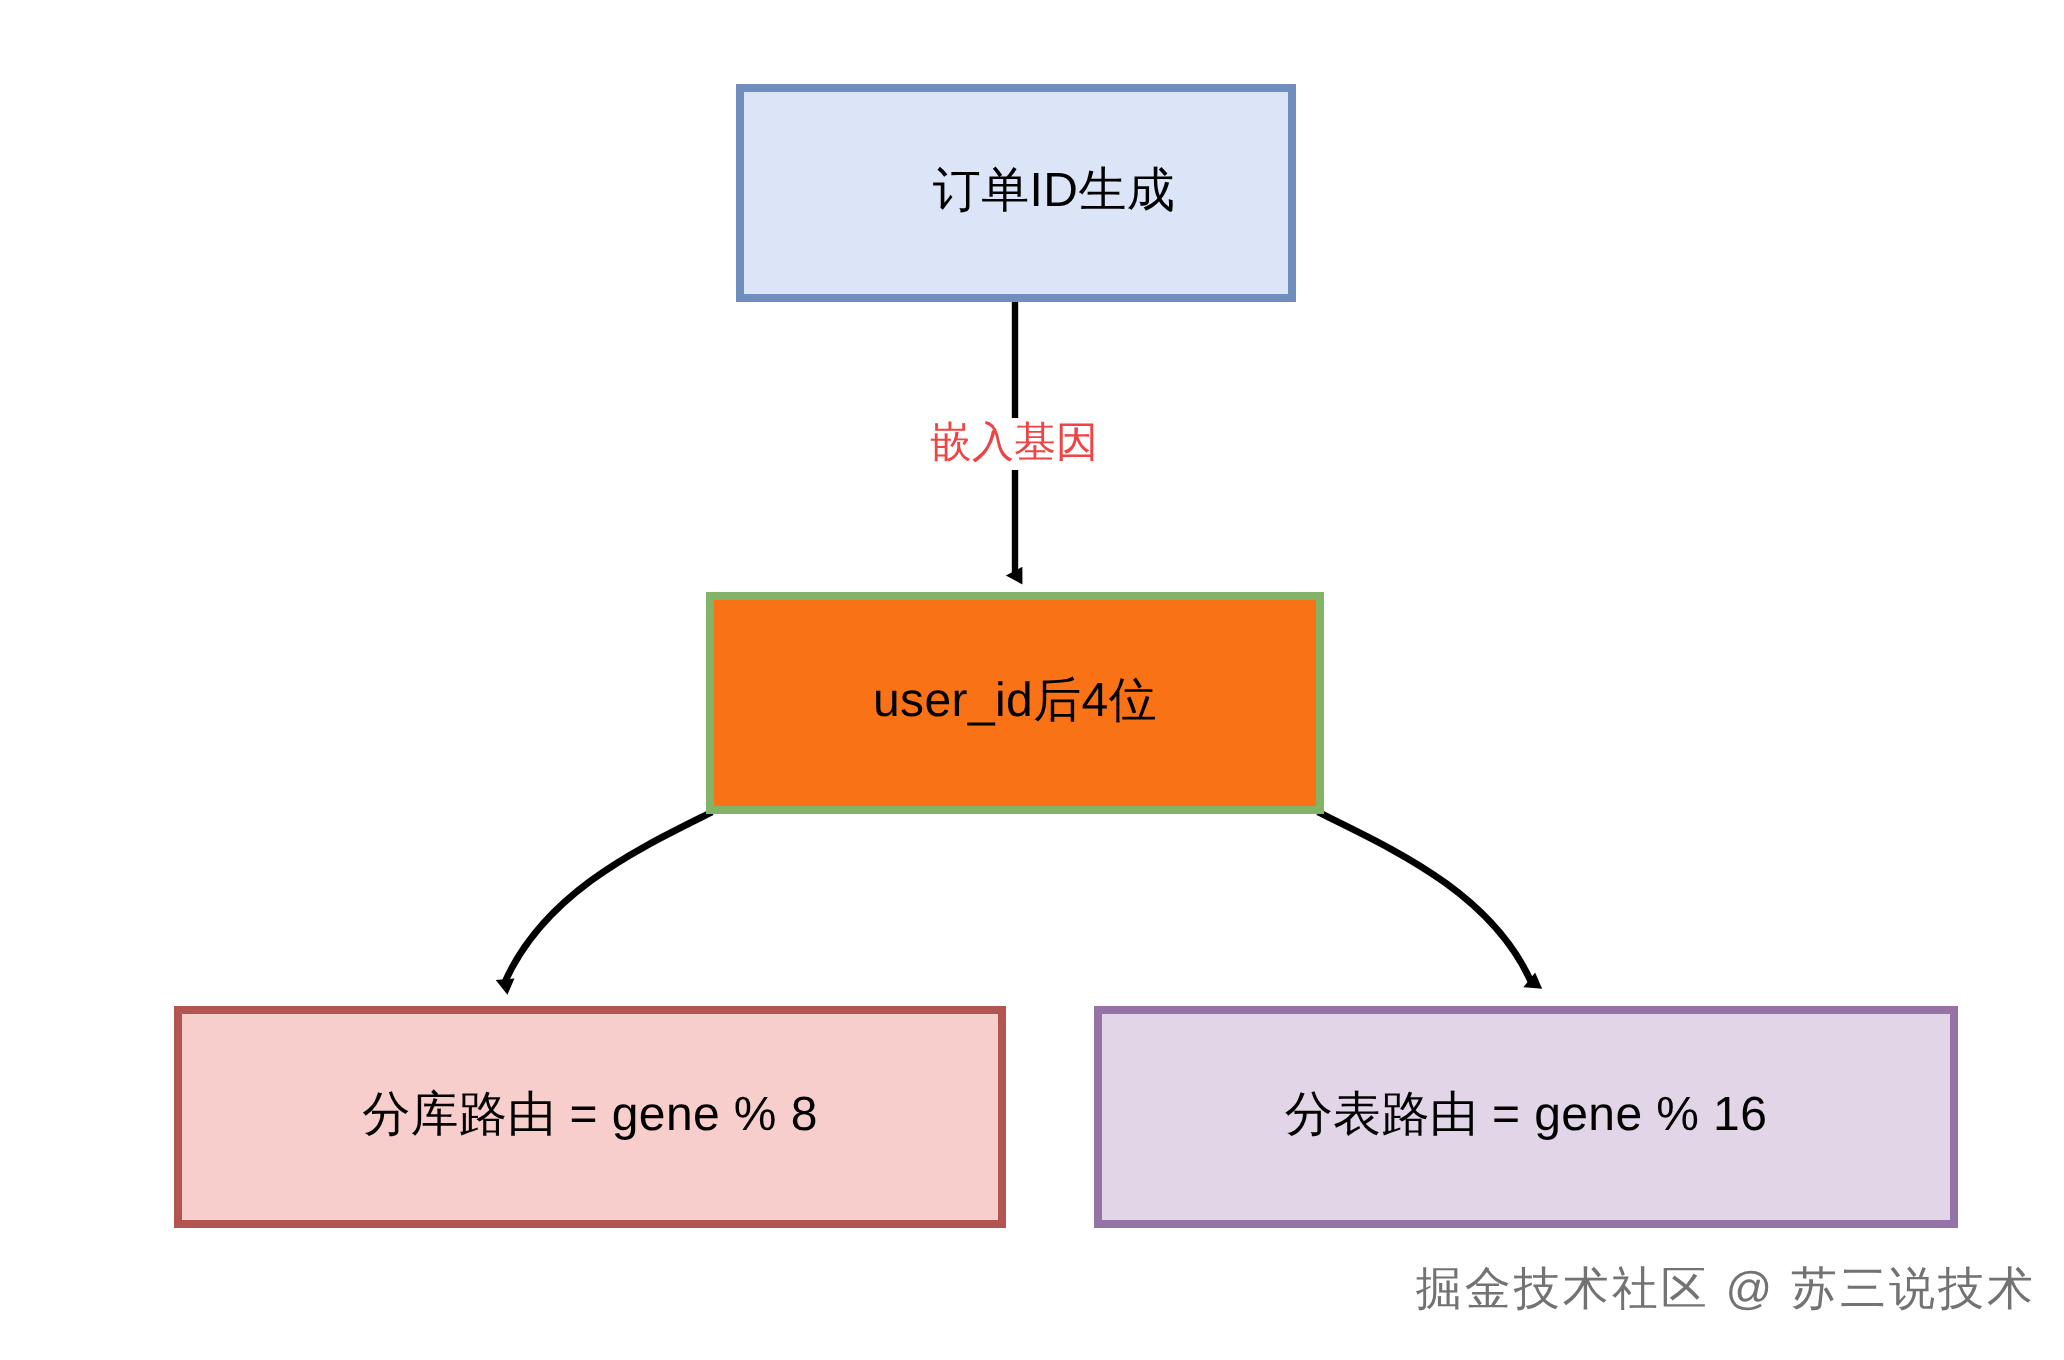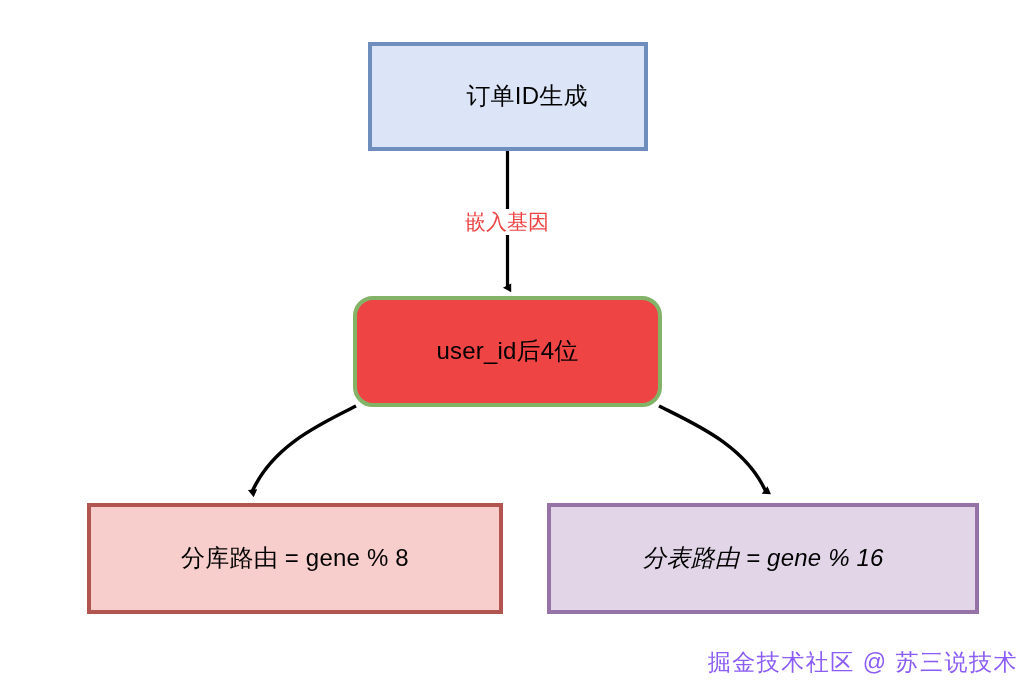--- a/index.html
+++ b/index.html
@@ -46,59 +46,57 @@
     height: 109px;
     background: #dbe5f7;
     border-color: #6f8dbd;
     padding-left: 38px;
   }
   #node-user-gene {
     left: 353px;
     top: 296px;
     width: 309px;
     height: 111px;
-    background: #ef4444;
+    background: #f97316;
     border-color: #82b366;
-    border-radius: 20px;
   }
   #node-db-route {
     left: 42px;
     top: 503px;
     width: 416px;
     height: 111px;
     background: #f8cecc;
     border-color: #b25450;
     margin-left: 45px;
   }
   #node-table-route {
     left: 547px;
     top: 503px;
     width: 432px;
     height: 111px;
     background: #e1d5e7;
     border-color: #9673a6;
-    font-style: italic;
   }
   .edge-label {
     position: absolute;
     left: 440px;
     top: 209px;
     width: 134px;
     text-align: center;
     background: #ffffff;
     color: #ef4444;
     font-size: 21px;
     line-height: 1.25;
     white-space: nowrap;
   }
   #watermark {
     position: absolute;
     right: 14px;
-    bottom: 2px;
-    color: #8b5cf6;
+    bottom: 20px;
+    color: #737373;
     font-size: 23px;
     letter-spacing: 1.5px;
     white-space: nowrap;
     user-select: none;
   }
 </style>
 </head>
 <body>
 
 <div id="canvas">

